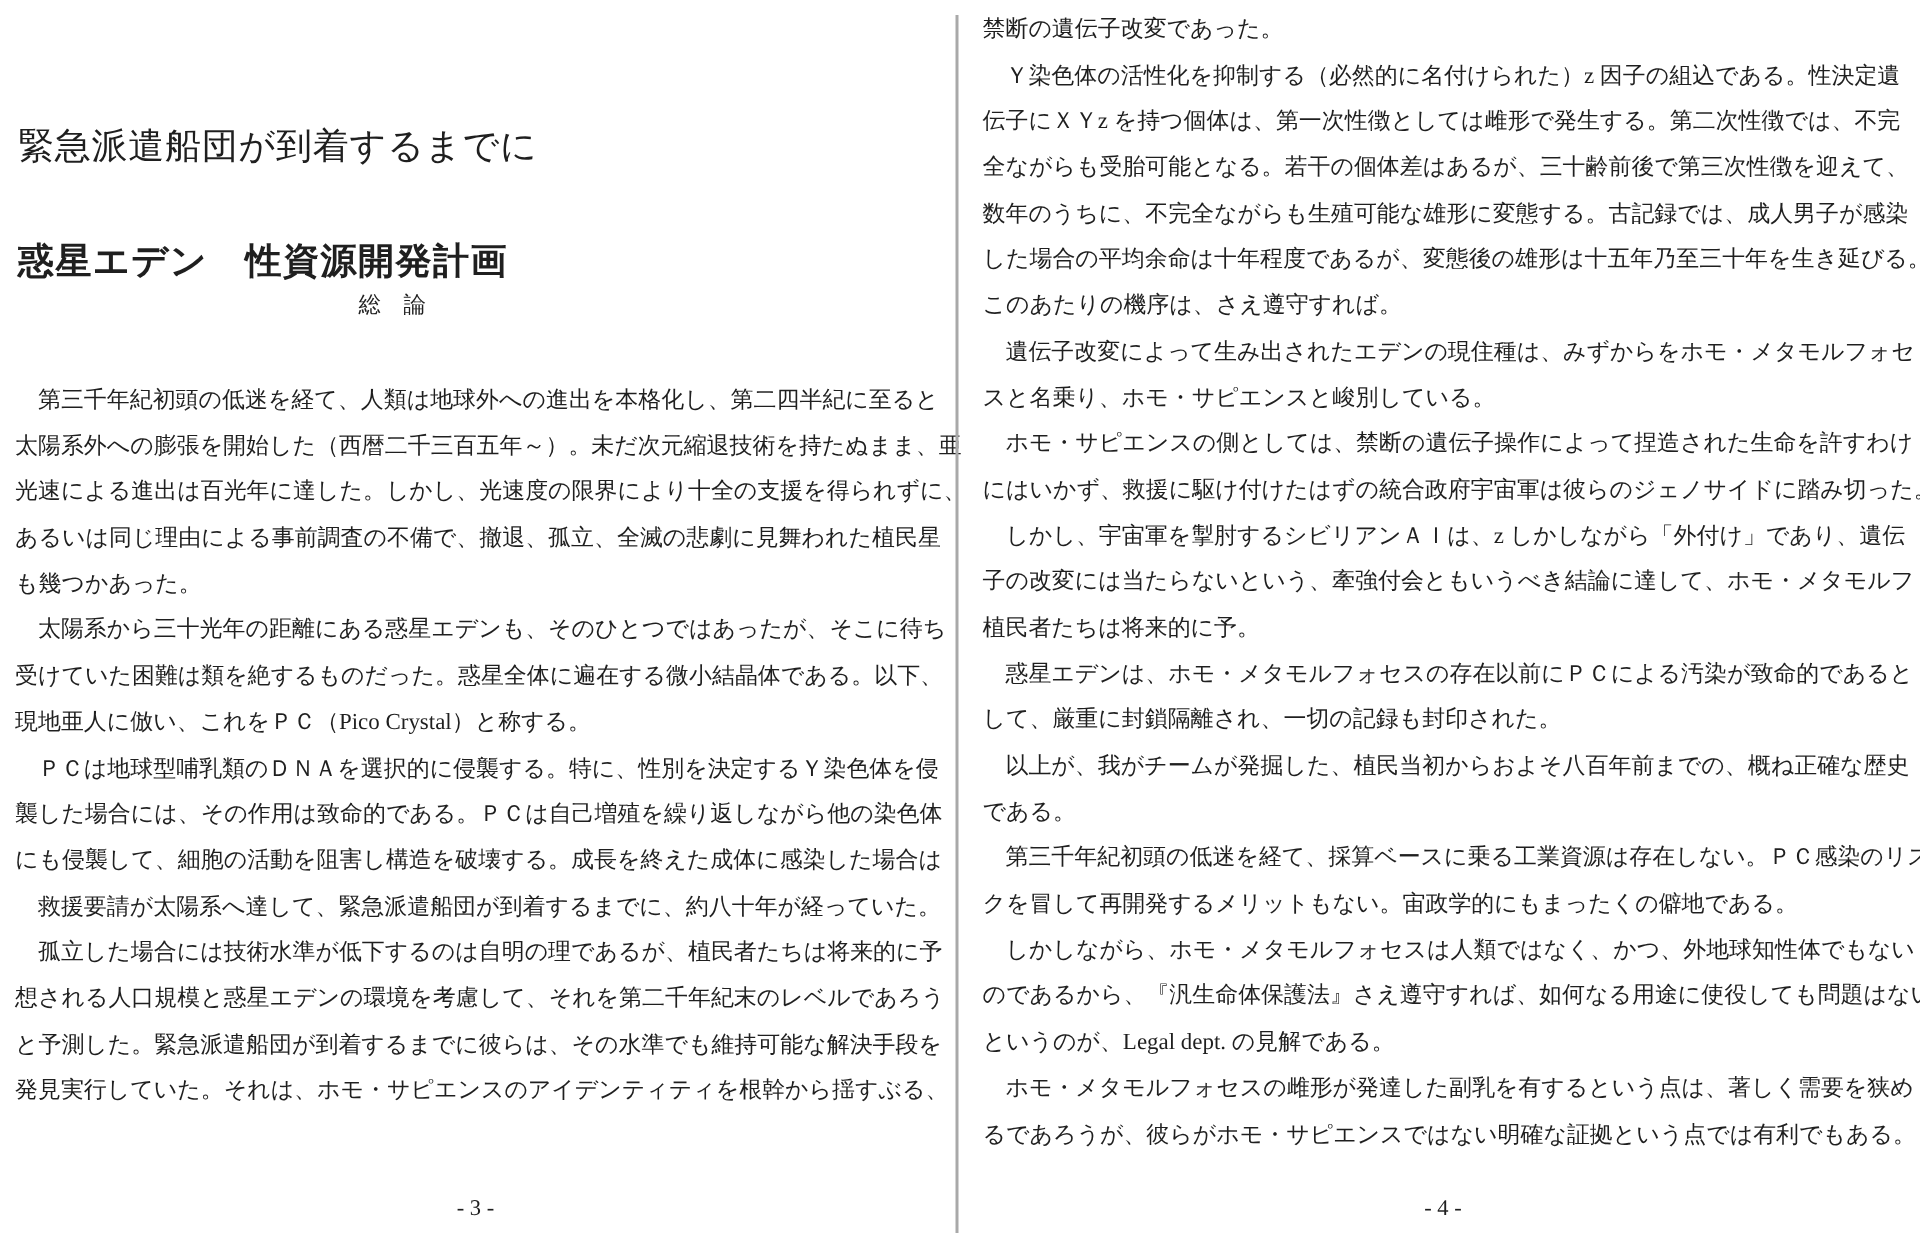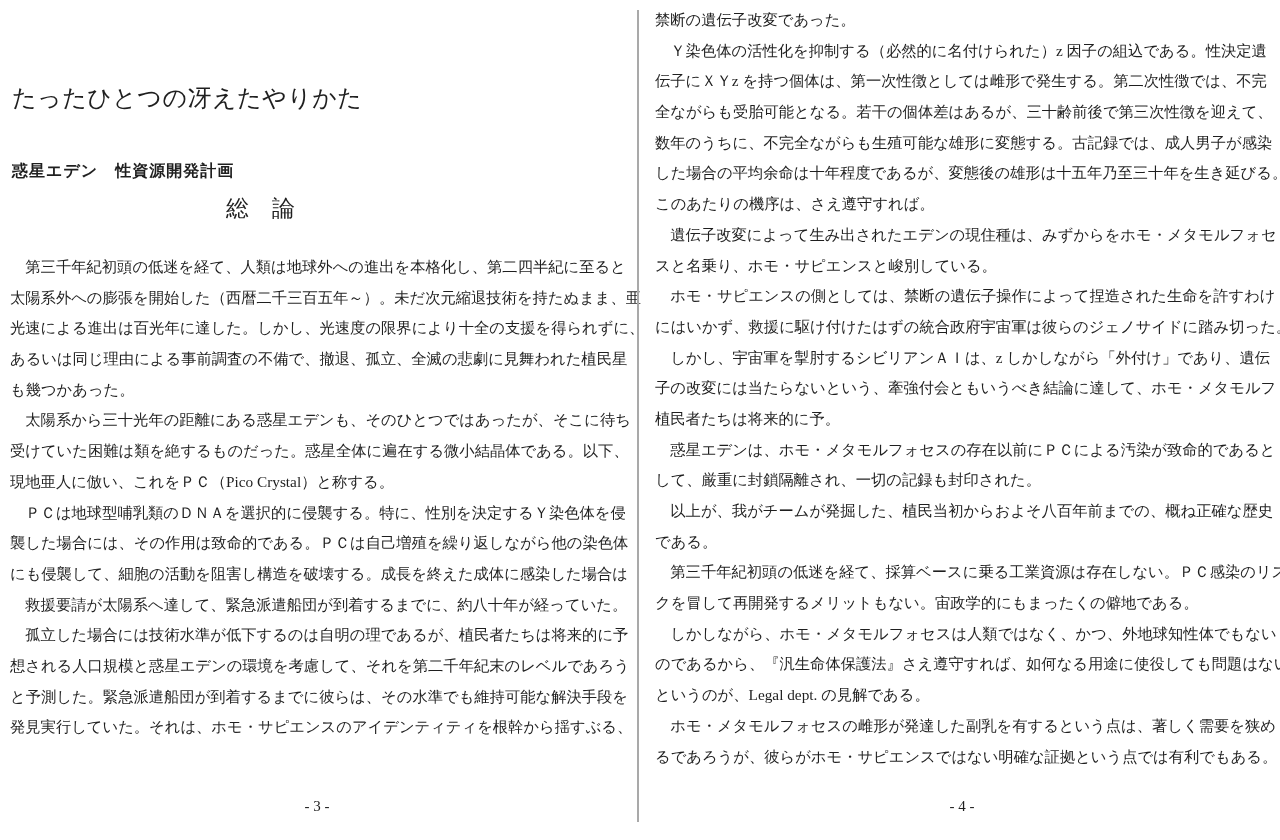--- a/index.html
+++ b/index.html
@@ -23,47 +23,47 @@
     background:var(--divider);
   }
   .doc-title{
     position:absolute;top:84px;left:2px;margin:0;
     font-size:24px;font-weight:normal;line-height:1.2;
     letter-spacing:0.5px;white-space:pre;
   }
   .section-heading{
     position:absolute;top:161px;left:2px;margin:0;
     font-family:"Liberation Sans","DejaVu Sans",sans-serif;
-    font-size:16px;font-weight:bold;line-height:1.2;
+    font-size:24px;font-weight:bold;line-height:1.2;
     letter-spacing:1px;white-space:pre;
   }
   .sub-heading{
-    position:absolute;top:195px;left:216px;margin:0;
-    font-size:23px;font-weight:normal;line-height:1.2;white-space:pre;
+    position:absolute;top:195px;left:229px;margin:0;
+    font-size:15px;font-weight:normal;line-height:1.2;white-space:pre;
   }
   .body-block{position:absolute;left:0;width:614px;}
   .page-left .body-block{top:252px;}
   .page-right .body-block{top:5px;}
   .line{
     height:30.7px;line-height:30.7px;
     font-size:15.3px;white-space:pre;
     letter-spacing:0;
   }
   .pagenum{
     position:absolute;top:797px;left:0;width:100%;
     text-align:center;font-size:15px;line-height:1.2;white-space:pre;
   }
 </style>
 </head>
 <body>
 
 <div class="spread">
 
   <div class="page page-left">
-    <h1 class="doc-title">たったひとつの冴えたやりかた</h1>
+    <h1 class="doc-title">緊急派遣船団が到着するまでに</h1>
     <h2 class="section-heading">惑星エデン　性資源開発計画</h2>
     <div class="sub-heading">総　論</div>
     <div class="body-block">
         <div class="line">　第三千年紀初頭の低迷を経て、人類は地球外への進出を本格化し、第二四半紀に至ると</div>
         <div class="line">太陽系外への膨張を開始した（西暦二千三百五年～）。未だ次元縮退技術を持たぬまま、亜</div>
         <div class="line">光速による進出は百光年に達した。しかし、光速度の限界により十全の支援を得られずに、</div>
         <div class="line">あるいは同じ理由による事前調査の不備で、撤退、孤立、全滅の悲劇に見舞われた植民星</div>
         <div class="line">も幾つかあった。</div>
         <div class="line">　太陽系から三十光年の距離にある惑星エデンも、そのひとつではあったが、そこに待ち</div>
         <div class="line">受けていた困難は類を絶するものだった。惑星全体に遍在する微小結晶体である。以下、</div>

